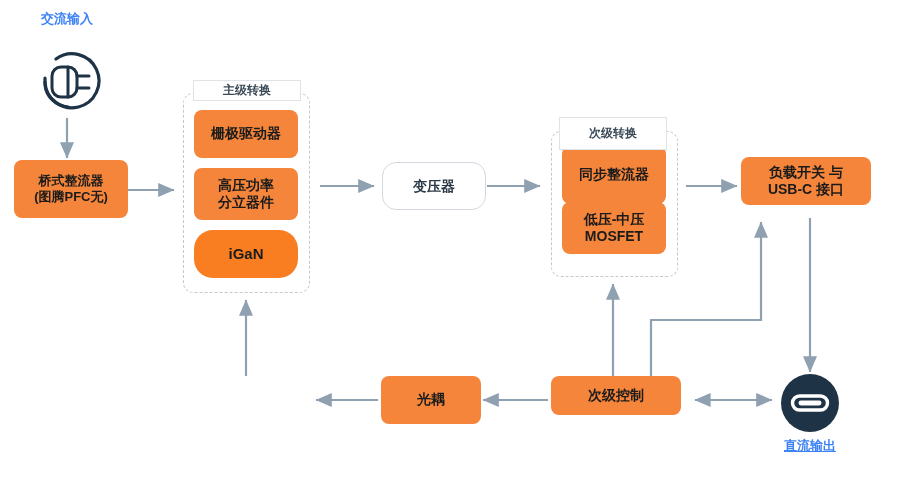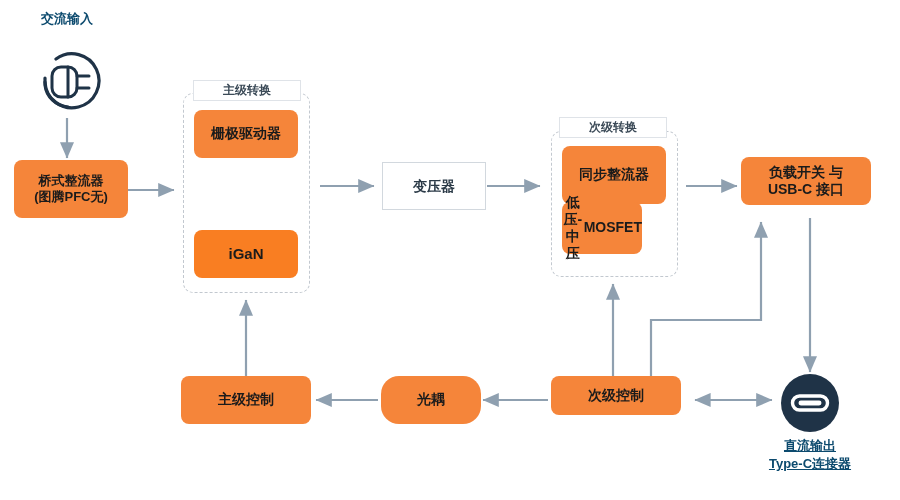--- a/index.html
+++ b/index.html
@@ -20,21 +20,21 @@
     border-radius:8px;
     color:#1b1b1b;
     font-weight:bold;
     line-height:1.22;
   }
   .obox.bright{background:#F97E22;}
 
   .wbox{
     background:#ffffff;
     border:1px solid #d2d8de;
-    border-radius:0;
+    border-radius:14px;
     color:#2b3a47;
     font-weight:bold;
     line-height:1.2;
   }
 
   .group{
     position:absolute;box-sizing:border-box;
     border:1.4px dashed #c2c8cf;
     border-radius:10px;
     background:transparent;
@@ -44,32 +44,32 @@
     background:#ffffff;
     border:1px solid #dfe3e8;
     border-radius:0;
     display:flex;align-items:center;justify-content:center;
     color:#3b4a57;font-weight:bold;font-size:12px;
     z-index:3;
   }
 
   .caption{
     position:absolute;
-    color:#0c4a6e;
+    color:#3b82f6;
     font-weight:bold;
     text-align:center;
     line-height:1.35;
   }
 
   .icon-wrap{position:absolute;}
 
   
   .t13{font-size:13px;}
   .t14{font-size:14px;}
-  .t15{font-size:15px;}
+  .t15{font-size:15px;border-radius:19px;}
 </style>
 </head>
 <body>
 
 <div id="stage">
 
   <svg class="wires" viewBox="0 0 900 500">
     <defs>
       <marker id="arrow" markerWidth="9" markerHeight="9" refX="7.2" refY="3.2" orient="auto" markerUnits="strokeWidth">
         <path d="M0,0 L7.4,3.2 L0,6.4 z" fill="#8fa0b0"></path>
@@ -129,66 +129,66 @@
 
   <div class="group" style="left:183px;top:93px;width:127px;height:200px;"></div>
   <div class="group-label" style="left:193px;top:80px;width:108px;height:21px;">
     <span>主级转换</span>
   </div>
 
   <div class="node obox t14" style="left:194px;top:110px;width:104px;height:48px;">
     <span>栅极驱动器</span>
   </div>
 
+  <div class="node obox t14" style="left:194px;top:168px;width:104px;height:52px;flex-direction:column;">
+    <span>高压功率</span>
+    <span>分立器件</span>
+  </div>
 
   <div class="node obox bright t15" style="left:194px;top:230px;width:104px;height:48px;">
     <span>iGaN</span>
   </div>
 
   <div class="node wbox t14" style="left:382px;top:162px;width:104px;height:48px;">
     <span>变压器</span>
   </div>
 
   <div class="group" style="left:551px;top:131px;width:127px;height:146px;"></div>
-  <div class="group-label" style="left:559px;top:117px;width:108px;height:21px;">
+  <div class="group-label" style="left:559px;top:117px;width:108px;height:33px;">
     <span>次级转换</span>
   </div>
 
   <div class="node obox t14" style="left:562px;top:146px;width:104px;height:58px;">
     <span>同步整流器</span>
   </div>
 
-  <div class="node obox t14" style="left:562px;top:202px;width:80px;height:52px;flex-direction:row;">
+  <div class="node obox t14" style="left:562px;top:202px;width:104px;height:52px;flex-direction:column;">
     <span>低压-中压</span>
     <span>MOSFET</span>
   </div>
 
   <div class="node obox t14" style="left:741px;top:157px;width:130px;height:48px;flex-direction:column;">
     <span>负载开关 与</span>
     <span>USB-C 接口</span>
   </div>
 
   <div class="icon-wrap" style="left:780px;top:373px;width:60px;height:60px;">
     <svg width="60" height="60" viewBox="0 0 60 60">
       <circle cx="30" cy="30" r="29" fill="#1f3347"></circle>
       <rect x="12.5" y="23" width="35" height="14" rx="7" ry="7" fill="none" stroke="#ffffff" stroke-width="3.4"></rect>
       <rect x="18.5" y="27.6" width="23" height="4.8" rx="2.4" ry="2.4" fill="#ffffff"></rect>
     </svg>
   </div>
 
   <div class="caption t13" style="left:735px;top:437px;width:150px;text-decoration:underline;">
     <div>直流输出</div>
-    <div>Type-C连接器</div>
   </div>
 
-  <div class="node obox t14" style="left:181px;top:376px;width:130px;height:48px;">
-    <span>主级控制</span>
-  </div>
 
-  <div class="node obox t14" style="left:381px;top:376px;width:100px;height:48px;border-radius:18px;">
+  <div class="node obox t14" style="left:381px;top:376px;width:100px;height:48px;">
     <span>光耦</span>
   </div>
 
   <div class="node obox t14" style="left:551px;top:376px;width:130px;height:39px;">
     <span>次级控制</span>
   </div>
 
 </div>
 
 </body></html>

